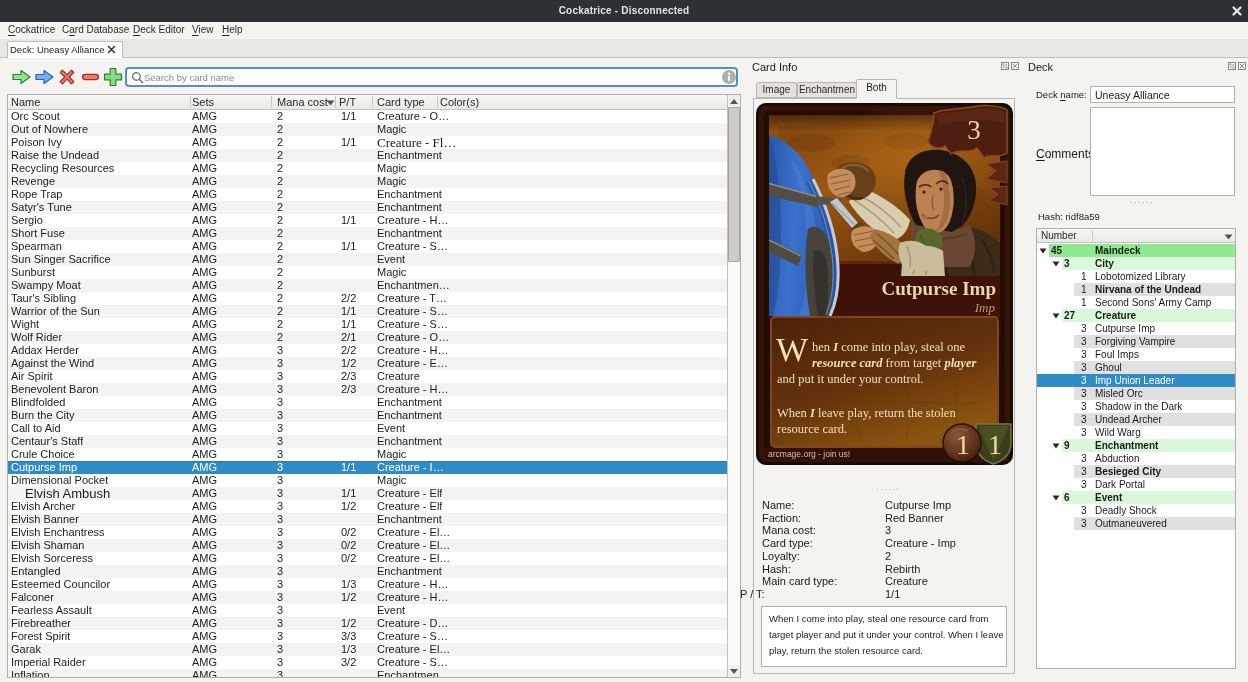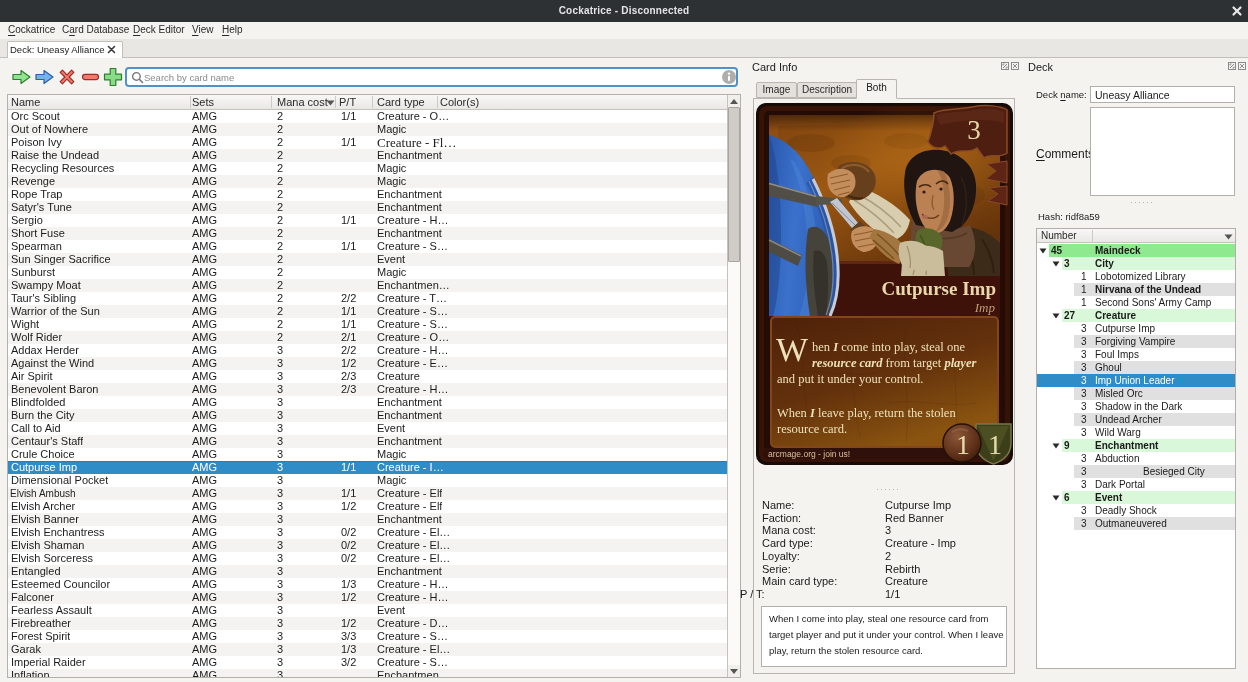--- a/index.html
+++ b/index.html
@@ -225,21 +225,21 @@
 <div class="abs tt" style="left:192px;top:461px;height:13px;line-height:13px;font-size:11px;color:#ffffff;overflow:hidden;">AMG</div>
 <div class="abs tt" style="left:277px;top:461px;height:13px;line-height:13px;font-size:11px;color:#ffffff;overflow:hidden;">3</div>
 <div class="abs tt" style="left:341px;top:461px;height:13px;line-height:13px;font-size:11px;color:#ffffff;overflow:hidden;">1/1</div>
 <div class="abs tt" style="left:377px;top:461px;height:13px;line-height:13px;font-size:11px;color:#ffffff;overflow:hidden;">Creature - I…</div>
 <div class="abs" style="left:8px;top:474px;width:720px;height:13px;background:#ffffff;"></div>
 <div class="abs tt" style="left:11px;top:474px;height:13px;line-height:13px;font-size:11px;color:#1c1c1c;overflow:hidden;">Dimensional Pocket</div>
 <div class="abs tt" style="left:192px;top:474px;height:13px;line-height:13px;font-size:11px;color:#1c1c1c;overflow:hidden;">AMG</div>
 <div class="abs tt" style="left:277px;top:474px;height:13px;line-height:13px;font-size:11px;color:#1c1c1c;overflow:hidden;">3</div>
 <div class="abs tt" style="left:377px;top:474px;height:13px;line-height:13px;font-size:11px;color:#1c1c1c;overflow:hidden;">Magic</div>
 <div class="abs" style="left:8px;top:487px;width:720px;height:13px;background:#f4f3f1;"></div>
-<div class="abs tt" style="left:10px;top:487px;height:17px;line-height:13px;font-size:10px;color:#1c1c1c;overflow:hidden;">Elvish Ambush</div>
+<div class="abs tt" style="left:25px;top:487px;height:17px;line-height:13px;font-size:13px;color:#1c1c1c;overflow:hidden;">Elvish Ambush</div>
 <div class="abs tt" style="left:192px;top:487px;height:13px;line-height:13px;font-size:11px;color:#1c1c1c;overflow:hidden;">AMG</div>
 <div class="abs tt" style="left:277px;top:487px;height:13px;line-height:13px;font-size:11px;color:#1c1c1c;overflow:hidden;">3</div>
 <div class="abs tt" style="left:341px;top:487px;height:13px;line-height:13px;font-size:11px;color:#1c1c1c;overflow:hidden;">1/1</div>
 <div class="abs tt" style="left:377px;top:487px;height:13px;line-height:13px;font-size:11px;color:#1c1c1c;overflow:hidden;">Creature - Elf</div>
 <div class="abs" style="left:8px;top:500px;width:720px;height:13px;background:#ffffff;"></div>
 <div class="abs tt" style="left:11px;top:500px;height:13px;line-height:13px;font-size:11px;color:#1c1c1c;overflow:hidden;">Elvish Archer</div>
 <div class="abs tt" style="left:192px;top:500px;height:13px;line-height:13px;font-size:11px;color:#1c1c1c;overflow:hidden;">AMG</div>
 <div class="abs tt" style="left:277px;top:500px;height:13px;line-height:13px;font-size:11px;color:#1c1c1c;overflow:hidden;">3</div>
 <div class="abs tt" style="left:341px;top:500px;height:13px;line-height:13px;font-size:11px;color:#1c1c1c;overflow:hidden;">1/2</div>
 <div class="abs tt" style="left:377px;top:500px;height:13px;line-height:13px;font-size:11px;color:#1c1c1c;overflow:hidden;">Creature - Elf</div>
@@ -336,21 +336,21 @@
   </svg>
 <svg class="abs" style="left:1011px;top:62px;" width="8" height="8" viewBox="0 0 8 8">
     <rect x="0.5" y="0.5" width="7" height="7" fill="none" stroke="#8a8a8a"></rect>
     <path d="M2 2 L6 6 M6 2 L2 6" stroke="#8a8a8a" stroke-width="1"></path>
   </svg>
 
 <div class="abs" style="left:753px;top:98px;width:262px;height:576px;border:1px solid #b9b6b2;box-sizing:border-box;"></div>
 <div class="abs" style="left:756px;top:82px;width:41px;height:16px;background:#e4e1dd;border:1px solid #b9b6b2;box-sizing:border-box;border-radius:2px 2px 0 0;"></div>
 <div class="abs tt" style="left:756px;top:84px;width:41px;text-align:center;font-size:10px;color:#2a2a2a;">Image</div>
 <div class="abs" style="left:797px;top:82px;width:60px;height:16px;background:#e4e1dd;border:1px solid #b9b6b2;box-sizing:border-box;border-radius:2px 2px 0 0;"></div>
-<div class="abs tt" style="left:797px;top:84px;width:60px;text-align:center;font-size:10px;color:#2a2a2a;">Description</div>
+<div class="abs tt" style="left:797px;top:84px;width:60px;text-align:center;font-size:10px;color:#2a2a2a;">Enchantmen</div>
 <div class="abs" style="left:856px;top:79px;width:41px;height:20px;background:#f5f3ef;border:1px solid #b9b6b2;border-bottom:1px solid #f5f3ef;box-sizing:border-box;border-radius:2px 2px 0 0;"></div>
 <div class="abs tt" style="left:856px;top:82px;width:41px;text-align:center;font-size:10px;color:#1a1a1a;">Both</div>
 
 <svg class="abs" style="left:756px;top:103px;" width="257" height="362" viewBox="0 0 257 362">
 <defs>
  <linearGradient id="art" x1="0" y1="0" x2="0.7" y2="1">
   <stop offset="0" stop-color="#7e430e"></stop>
         <stop offset="0.45" stop-color="#9c5813"></stop>
         <stop offset="1" stop-color="#64330a"></stop>
  </linearGradient>
@@ -506,21 +506,21 @@
 <div class="abs tt" style="left:762px;top:499px;font-size:11px;color:#1a1a1a;">Name:</div>
 <div class="abs tt" style="left:885px;top:499px;font-size:11px;color:#1a1a1a;">Cutpurse Imp</div>
 <div class="abs tt" style="left:762px;top:512px;font-size:11px;color:#1a1a1a;">Faction:</div>
 <div class="abs tt" style="left:885px;top:512px;font-size:11px;color:#1a1a1a;text-align:center;">Red Banner</div>
 <div class="abs tt" style="left:762px;top:524px;font-size:11px;color:#1a1a1a;">Mana cost:</div>
 <div class="abs tt" style="left:885px;top:524px;font-size:11px;color:#1a1a1a;">3</div>
 <div class="abs tt" style="left:762px;top:537px;font-size:11px;color:#1a1a1a;">Card type:</div>
 <div class="abs tt" style="left:885px;top:537px;font-size:11px;color:#1a1a1a;">Creature - Imp</div>
 <div class="abs tt" style="left:762px;top:550px;font-size:11px;color:#1a1a1a;">Loyalty:</div>
 <div class="abs tt" style="left:885px;top:550px;font-size:11px;color:#1a1a1a;">2</div>
-<div class="abs tt" style="left:762px;top:563px;font-size:11px;color:#1a1a1a;">Serie:</div>
+<div class="abs tt" style="left:762px;top:563px;font-size:11px;color:#1a1a1a;">Hash:</div>
 <div class="abs tt" style="left:885px;top:563px;font-size:11px;color:#1a1a1a;">Rebirth</div>
 <div class="abs tt" style="left:762px;top:575px;font-size:11px;color:#1a1a1a;">Main card type:</div>
 <div class="abs tt" style="left:885px;top:575px;font-size:11px;color:#1a1a1a;">Creature</div>
 <div class="abs tt" style="left:740px;top:588px;font-size:11px;color:#1a1a1a;">P / T:</div>
 <div class="abs tt" style="left:885px;top:588px;font-size:11px;color:#1a1a1a;">1/1</div>
 
 <div class="abs" style="left:761px;top:606px;width:246px;height:61px;background:#fff;border:1px solid #b3b0ac;box-sizing:border-box;font-size:9.5px;color:#1a1a1a;line-height:16px;padding:4px 0 0 7px;white-space:nowrap;">When I come into play, steal one resource card from<br>target player and put it under your control. When I leave<br>play, return the stolen resource card.</div>
 
 <div class="abs tt" style="left:1028px;top:61px;font-size:11px;color:#1a1a1a;">Deck</div>
 <svg class="abs" style="left:1228px;top:62px;" width="8" height="8" viewBox="0 0 8 8">
@@ -606,21 +606,21 @@
 <svg class="abs" style="left:1052px;top:443px;" width="8" height="6" viewBox="0 0 8 6">
     <path d="M0.5 0.5 h7 l-3.5 5 z" fill="#2a2a2a"></path>
   </svg>
 <div class="abs tt" style="left:1064px;top:439px;line-height:13px;font-size:10px;font-weight:bold;color:#1a1a1a;">9</div>
 <div class="abs tt" style="left:1095px;top:439px;line-height:13px;font-size:10px;font-weight:bold;color:#1a1a1a;">Enchantment</div>
 <div class="abs" style="left:1074px;top:452px;width:161px;height:13px;background:#ffffff;"></div>
 <div class="abs tt" style="left:1081px;top:452px;line-height:13px;font-size:10px;font-weight:normal;color:#1a1a1a;">3</div>
 <div class="abs tt" style="left:1095px;top:452px;line-height:13px;font-size:10px;font-weight:normal;color:#1a1a1a;">Abduction</div>
 <div class="abs" style="left:1074px;top:465px;width:161px;height:13px;background:#e0e0e0;"></div>
 <div class="abs tt" style="left:1081px;top:465px;line-height:13px;font-size:10px;font-weight:normal;color:#1a1a1a;">3</div>
-<div class="abs tt" style="left:1095px;top:465px;line-height:13px;font-size:10px;font-weight:normal;color:#1a1a1a;margin-left:48px;">Besieged City</div>
+<div class="abs tt" style="left:1095px;top:465px;line-height:13px;font-size:10px;font-weight:bold;color:#1a1a1a;">Besieged City</div>
 <div class="abs" style="left:1074px;top:478px;width:161px;height:13px;background:#ffffff;"></div>
 <div class="abs tt" style="left:1081px;top:478px;line-height:13px;font-size:10px;font-weight:normal;color:#1a1a1a;">3</div>
 <div class="abs tt" style="left:1095px;top:478px;line-height:13px;font-size:10px;font-weight:normal;color:#1a1a1a;">Dark Portal</div>
 <div class="abs" style="left:1062px;top:491px;width:173px;height:13px;background:#d9f7d9;"></div>
 <svg class="abs" style="left:1052px;top:495px;" width="8" height="6" viewBox="0 0 8 6">
     <path d="M0.5 0.5 h7 l-3.5 5 z" fill="#2a2a2a"></path>
   </svg>
 <div class="abs tt" style="left:1064px;top:491px;line-height:13px;font-size:10px;font-weight:bold;color:#1a1a1a;">6</div>
 <div class="abs tt" style="left:1095px;top:491px;line-height:13px;font-size:10px;font-weight:bold;color:#1a1a1a;">Event</div>
 <div class="abs" style="left:1074px;top:504px;width:161px;height:13px;background:#ffffff;"></div>

